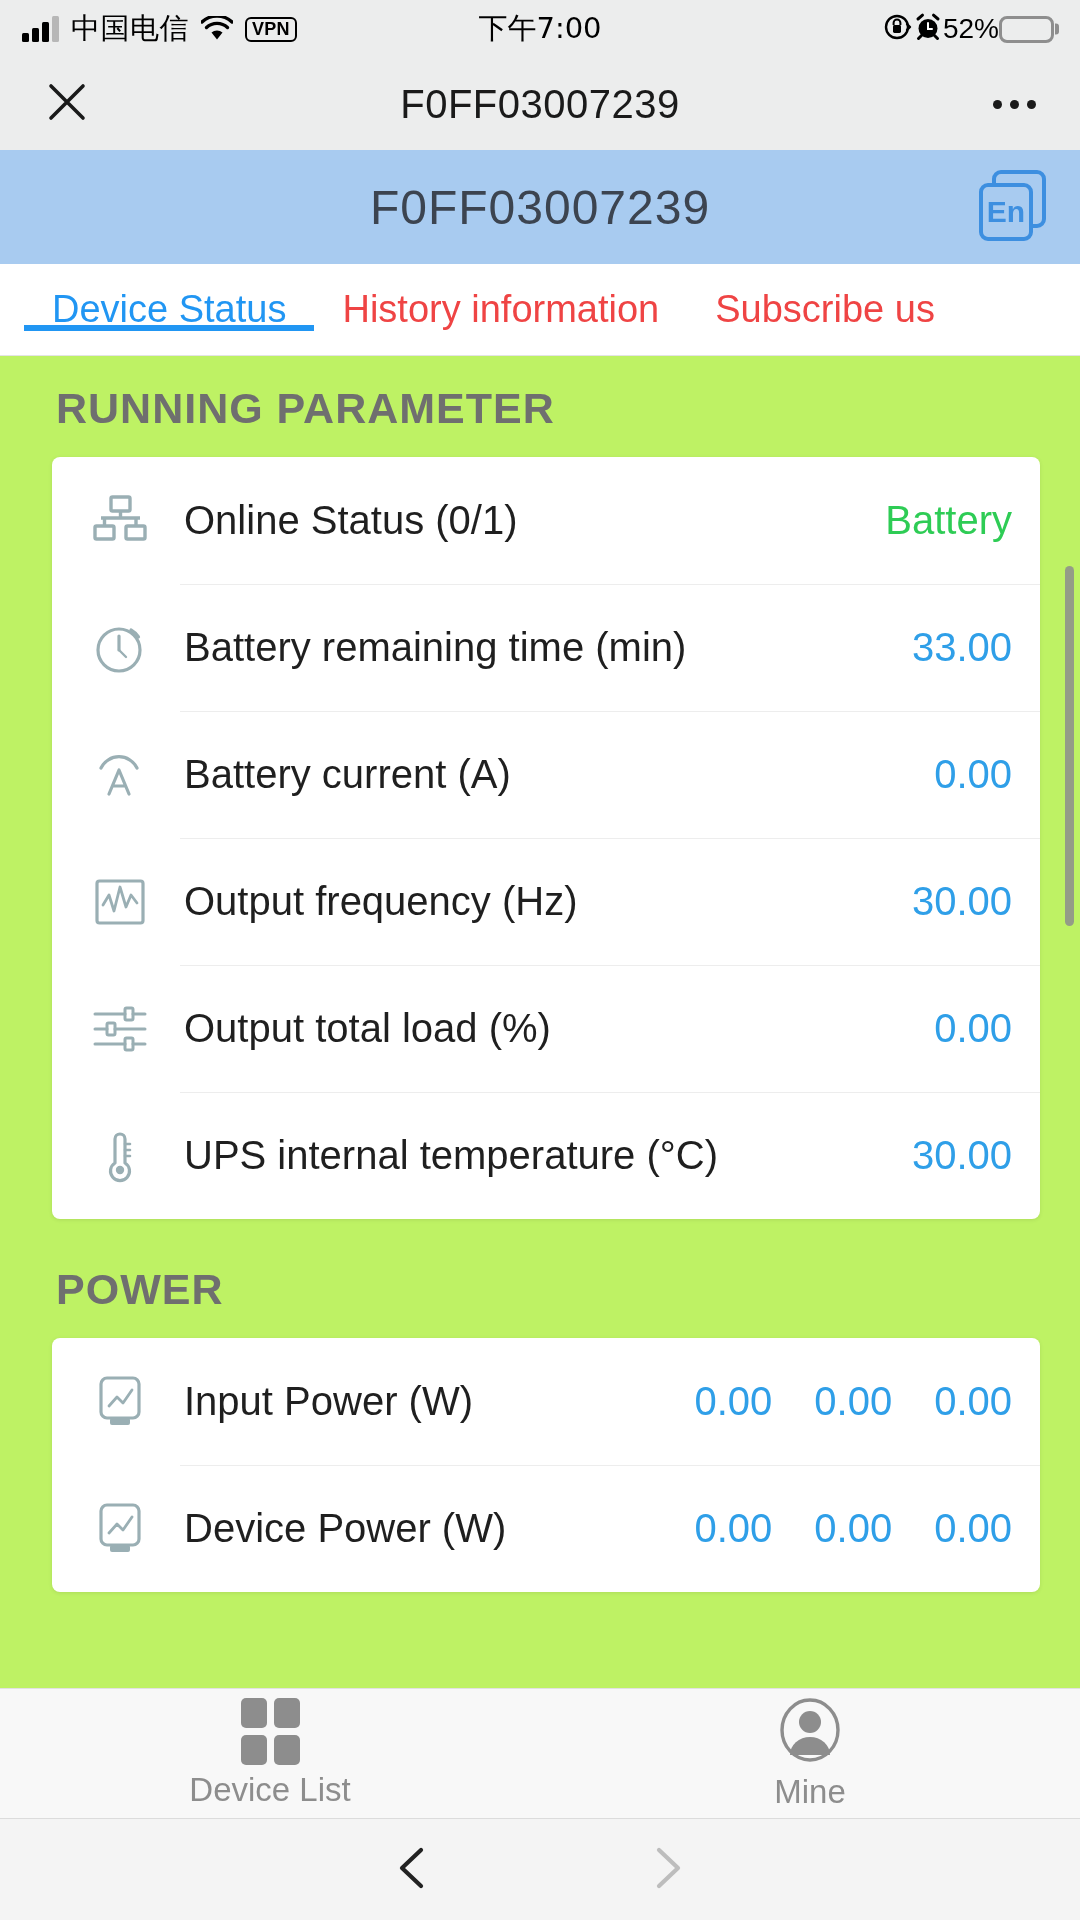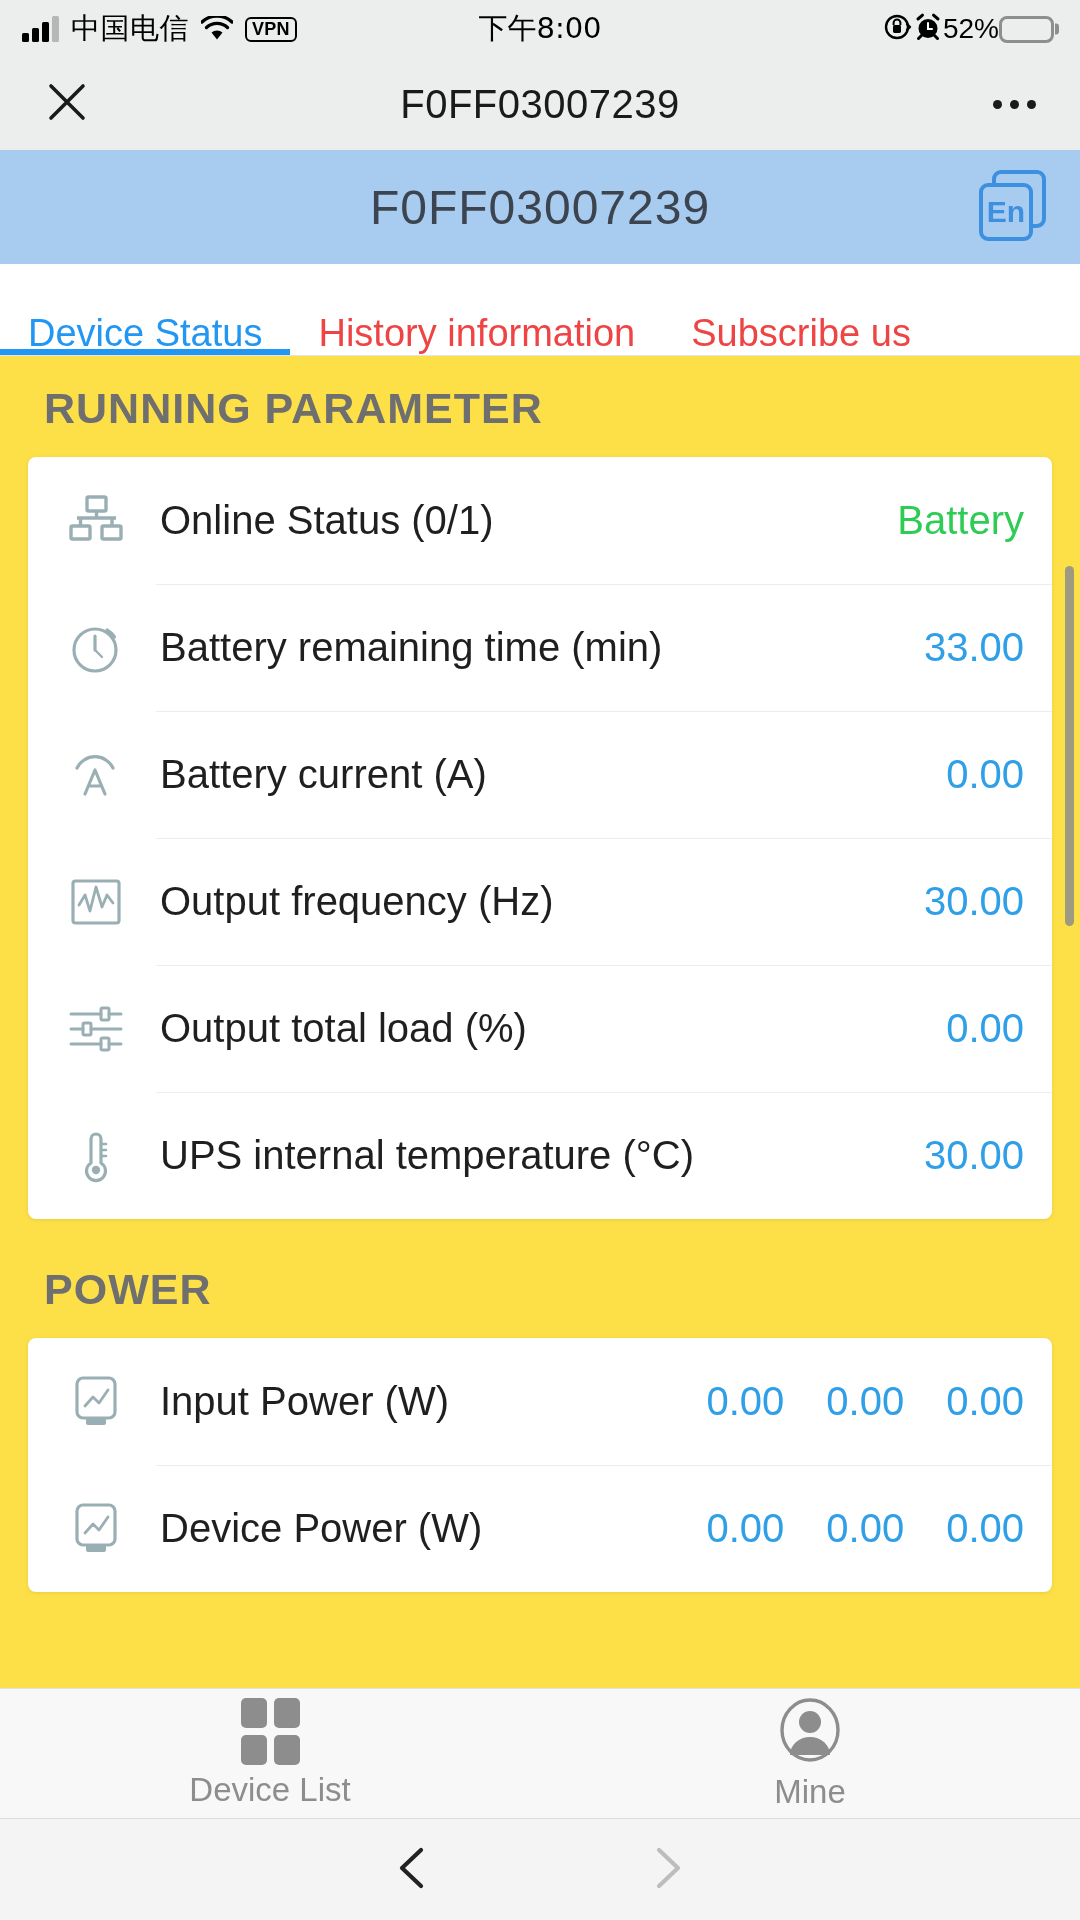--- a/index.html
+++ b/index.html
@@ -119,24 +119,25 @@
     color: #3c4450;
     letter-spacing: 1px;
   }
   .lang-toggle { margin-left: auto; position: relative; z-index: 2; cursor: pointer; }
 
   
   .tabs {
     flex: 0 0 92px;
     background: #ffffff;
     display: flex;
-    align-items: flex-end;
+    align-items: center;
     border-bottom: 1px solid #e4e4e4;
     overflow: hidden;
     white-space: nowrap;
+    padding-left: 24px;
   }
   .tab {
     display: flex;
     align-items: center;
     justify-content: center;
     padding: 0 28px;
     font-size: 38px;
     color: #ef4444;
     position: relative;
     cursor: pointer;
@@ -147,24 +148,24 @@
     content: "";
     position: absolute;
     left: 0; right: 0; bottom: 0;
     height: 6px;
     background: #2196f3;
   }
 
   
   .body-scroll {
     flex: 1 1 auto;
-    background: #fde047;
+    background: #bef264;
     position: relative;
     overflow: hidden;
-    padding: 0 0 8px 0;
+    padding: 0 0 8px 12px;
   }
   .watermark {
     position: absolute;
     left: 50%;
     top: 360px;
     transform: translateX(-50%);
     width: 560px;
     pointer-events: none;
     opacity: 1;
     z-index: 0;
@@ -173,21 +174,21 @@
 
   .section-title {
     font-size: 43px;
     font-weight: bold;
     color: #6f6f6f;
     letter-spacing: 1px;
     padding: 28px 0 24px 44px;
   }
   .card {
     background: #ffffff;
-    margin: 0 28px;
+    margin: 0 40px;
     border-radius: 8px;
     box-shadow: 0 1px 4px rgba(0,0,0,0.09);
     overflow: hidden;
   }
   .row {
     display: flex;
     align-items: center;
     height: 127px;
     padding: 0 28px 0 30px;
     position: relative;
@@ -293,21 +294,21 @@
       <span class="carrier">中国电信</span>
       <span class="wifi-icon">
         <svg width="32" height="26" viewBox="0 0 32 26">
           <path d="M16 23.5 L10.5 16.5 A8.8 8.8 0 0 1 21.5 16.5 Z" fill="#000"></path>
           <path d="M5.5 11.5 A15.5 15.5 0 0 1 26.5 11.5" stroke="#000" stroke-width="3.4" fill="none" stroke-linecap="round"></path>
           <path d="M1 6 A22 22 0 0 1 31 6" stroke="#000" stroke-width="3.4" fill="none" stroke-linecap="round"></path>
         </svg>
       </span>
       <span class="vpn-badge">VPN</span>
     </div>
-    <div class="sb-center">下午8:00</div>
+    <div class="sb-center">下午7:00</div>
     <div class="sb-right">
       <span>
         <svg width="30" height="30" viewBox="0 0 30 30">
           <circle cx="14" cy="15" r="11" fill="none" stroke="#000" stroke-width="2.4"></circle>
           <rect x="10" y="13" width="8" height="8" rx="1.4" fill="#000"></rect>
           <path d="M10.6 13 v-2.2 a3.4 3.4 0 0 1 6.8 0 V13" fill="none" stroke="#000" stroke-width="2"></path>
           <path d="M24 12 l3 3 -3 3" fill="none" stroke="#000" stroke-width="2.4" stroke-linecap="round" stroke-linejoin="round"></path>
         </svg>
       </span>
       <span>

